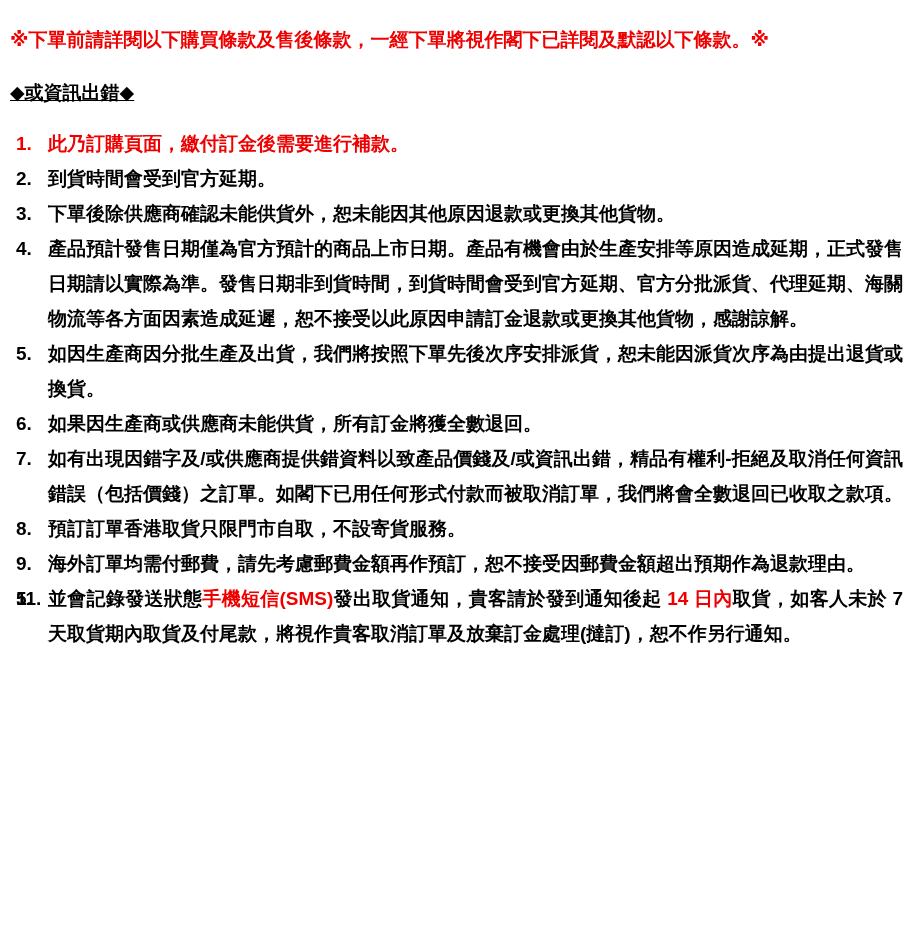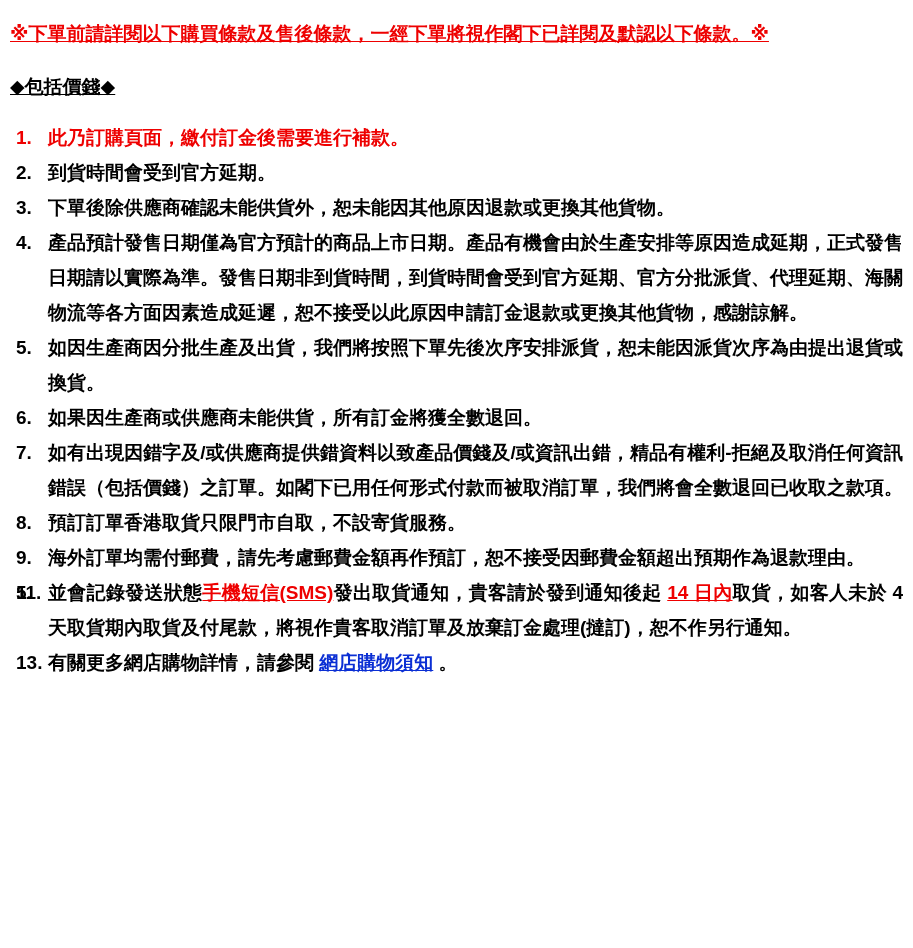--- a/index.html
+++ b/index.html
@@ -11,23 +11,22 @@
     width: 913px;
     font-family: "Liberation Sans", "DejaVu Sans", sans-serif;
     font-weight: 700;
     color: #000000;
     font-size: 19px;
     box-sizing: border-box;
     padding: 10px 10px 12px 8px;
   }
   .notice-header {
     color: #ee0000;
-    text-decoration: underline;
     line-height: 28px;
-    margin: 10px 0 26px 2px;
+    margin: 16px 0 26px 2px;
   }
   .section-title {
     color: #000000;
     text-decoration: underline;
     line-height: 26px;
     margin: 0 0 20px 2px;
   }
   .terms-list {
     margin: 0;
     padding: 0;
@@ -42,41 +41,39 @@
     position: absolute;
     left: 8px;
     top: 0;
   }
   .item.red,
   .item.red .num {
     color: #ee0000;
   }
   .red-underline {
     color: #ee0000;
-    text-decoration: underline;
   }
   .link {
     color: #0b2fd4;
     text-decoration: underline;
     cursor: pointer;
   }
 </style>
 </head>
 <body>
 
 <div class="notice-header">※下單前請詳閱以下購買條款及售後條款，一經下單將視作閣下已詳閱及默認以下條款。※</div>
 
-<div class="section-title">◆包括價錢◆</div>
+<div class="section-title">◆或資訊出錯◆</div>
 
 <div class="terms-list">
     <div class="item red"><span class="num">1.</span><span><span>此乃訂購頁面，繳付訂金後需要進行補款。</span></span></div>
     <div class="item"><span class="num">2.</span><span><span>到貨時間會受到官方延期。</span></span></div>
     <div class="item"><span class="num">3.</span><span><span>下單後除供應商確認未能供貨外，恕未能因其他原因退款或更換其他貨物。</span></span></div>
     <div class="item"><span class="num">4.</span><span><span>產品預計發售日期僅為官方預計的商品上市日期。產品有機會由於生產安排等原因造成延期，正式發售日期請以實際為準。發售日期非到貨時間，到貨時間會受到官方延期、官方分批派貨、代理延期、海關物流等各方面因素造成延遲，恕不接受以此原因申請訂金退款或更換其他貨物，感謝諒解。</span></span></div>
     <div class="item"><span class="num">5.</span><span><span>如因生產商因分批生產及出貨，我們將按照下單先後次序安排派貨，恕未能因派貨次序為由提出退貨或換貨。</span></span></div>
     <div class="item"><span class="num">6.</span><span><span>如果因生產商或供應商未能供貨，所有訂金將獲全數退回。</span></span></div>
     <div class="item"><span class="num">7.</span><span><span>如有出現因錯字及/或供應商提供錯資料以致產品價錢及/或資訊出錯，精品有權利-拒絕及取消任何資訊錯誤（包括價錢）之訂單。如閣下已用任何形式付款而被取消訂單，我們將會全數退回已收取之款項。</span></span></div>
     <div class="item"><span class="num">8.</span><span><span>預訂訂單香港取貨只限門市自取，不設寄貨服務。</span></span></div>
     <div class="item"><span class="num">9.</span><span><span>海外訂單均需付郵費，請先考慮郵費金額再作預訂，恕不接受因郵費金額超出預期作為退款理由。</span></span></div>
     <div class="item"><span class="num">5.</span></div>
-    <div class="item"><span class="num">11.</span><span><span>並會記錄發送狀態</span><span class="red-underline">手機短信(SMS)</span><span>發出取貨通知，貴客請於發到通知後起 </span><span class="red-underline">14 日內</span><span>取貨，如客人未於 4 天取貨期內取貨及付尾款，將視作貴客取消訂單及放棄訂金處理(撻訂)，恕不作另行通知。</span></span></div>
-    <div class="item"><span class="num">13.</span><span><span>有關更多網店購物詳情，請參閱 </span><a href="#" class="link">網店購物須知</a><span> 。</span></span></div>
+    <div class="item"><span class="num">11.</span><span><span>並會記錄發送狀態</span><span class="red-underline">手機短信(SMS)</span><span>發出取貨通知，貴客請於發到通知後起 </span><span class="red-underline">14 日內</span><span>取貨，如客人未於 7 天取貨期內取貨及付尾款，將視作貴客取消訂單及放棄訂金處理(撻訂)，恕不作另行通知。</span></span></div>
   </div>
 
 </body></html>

